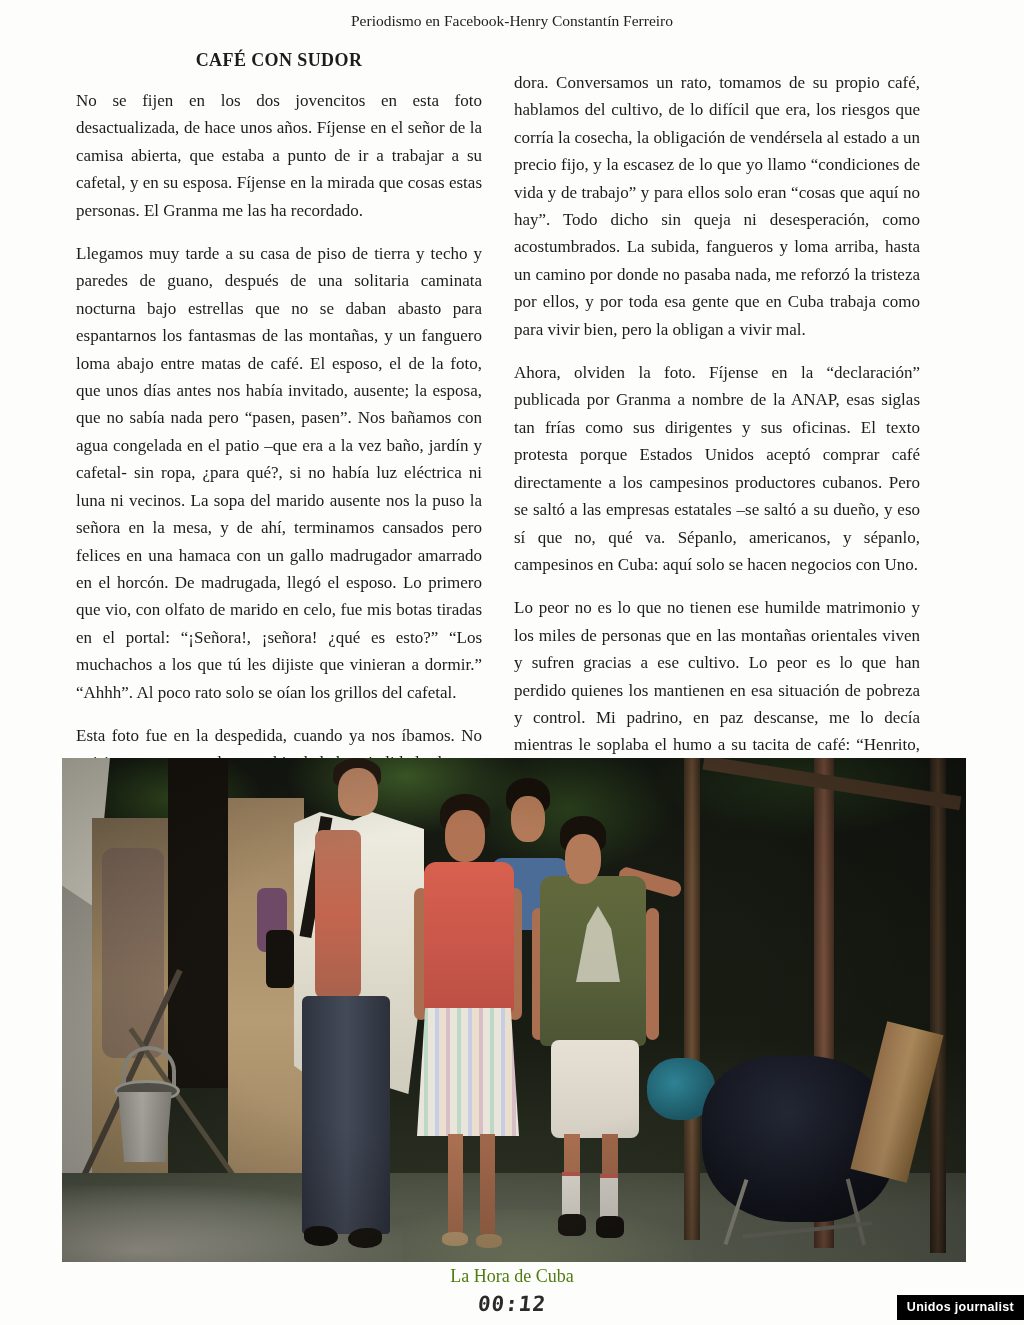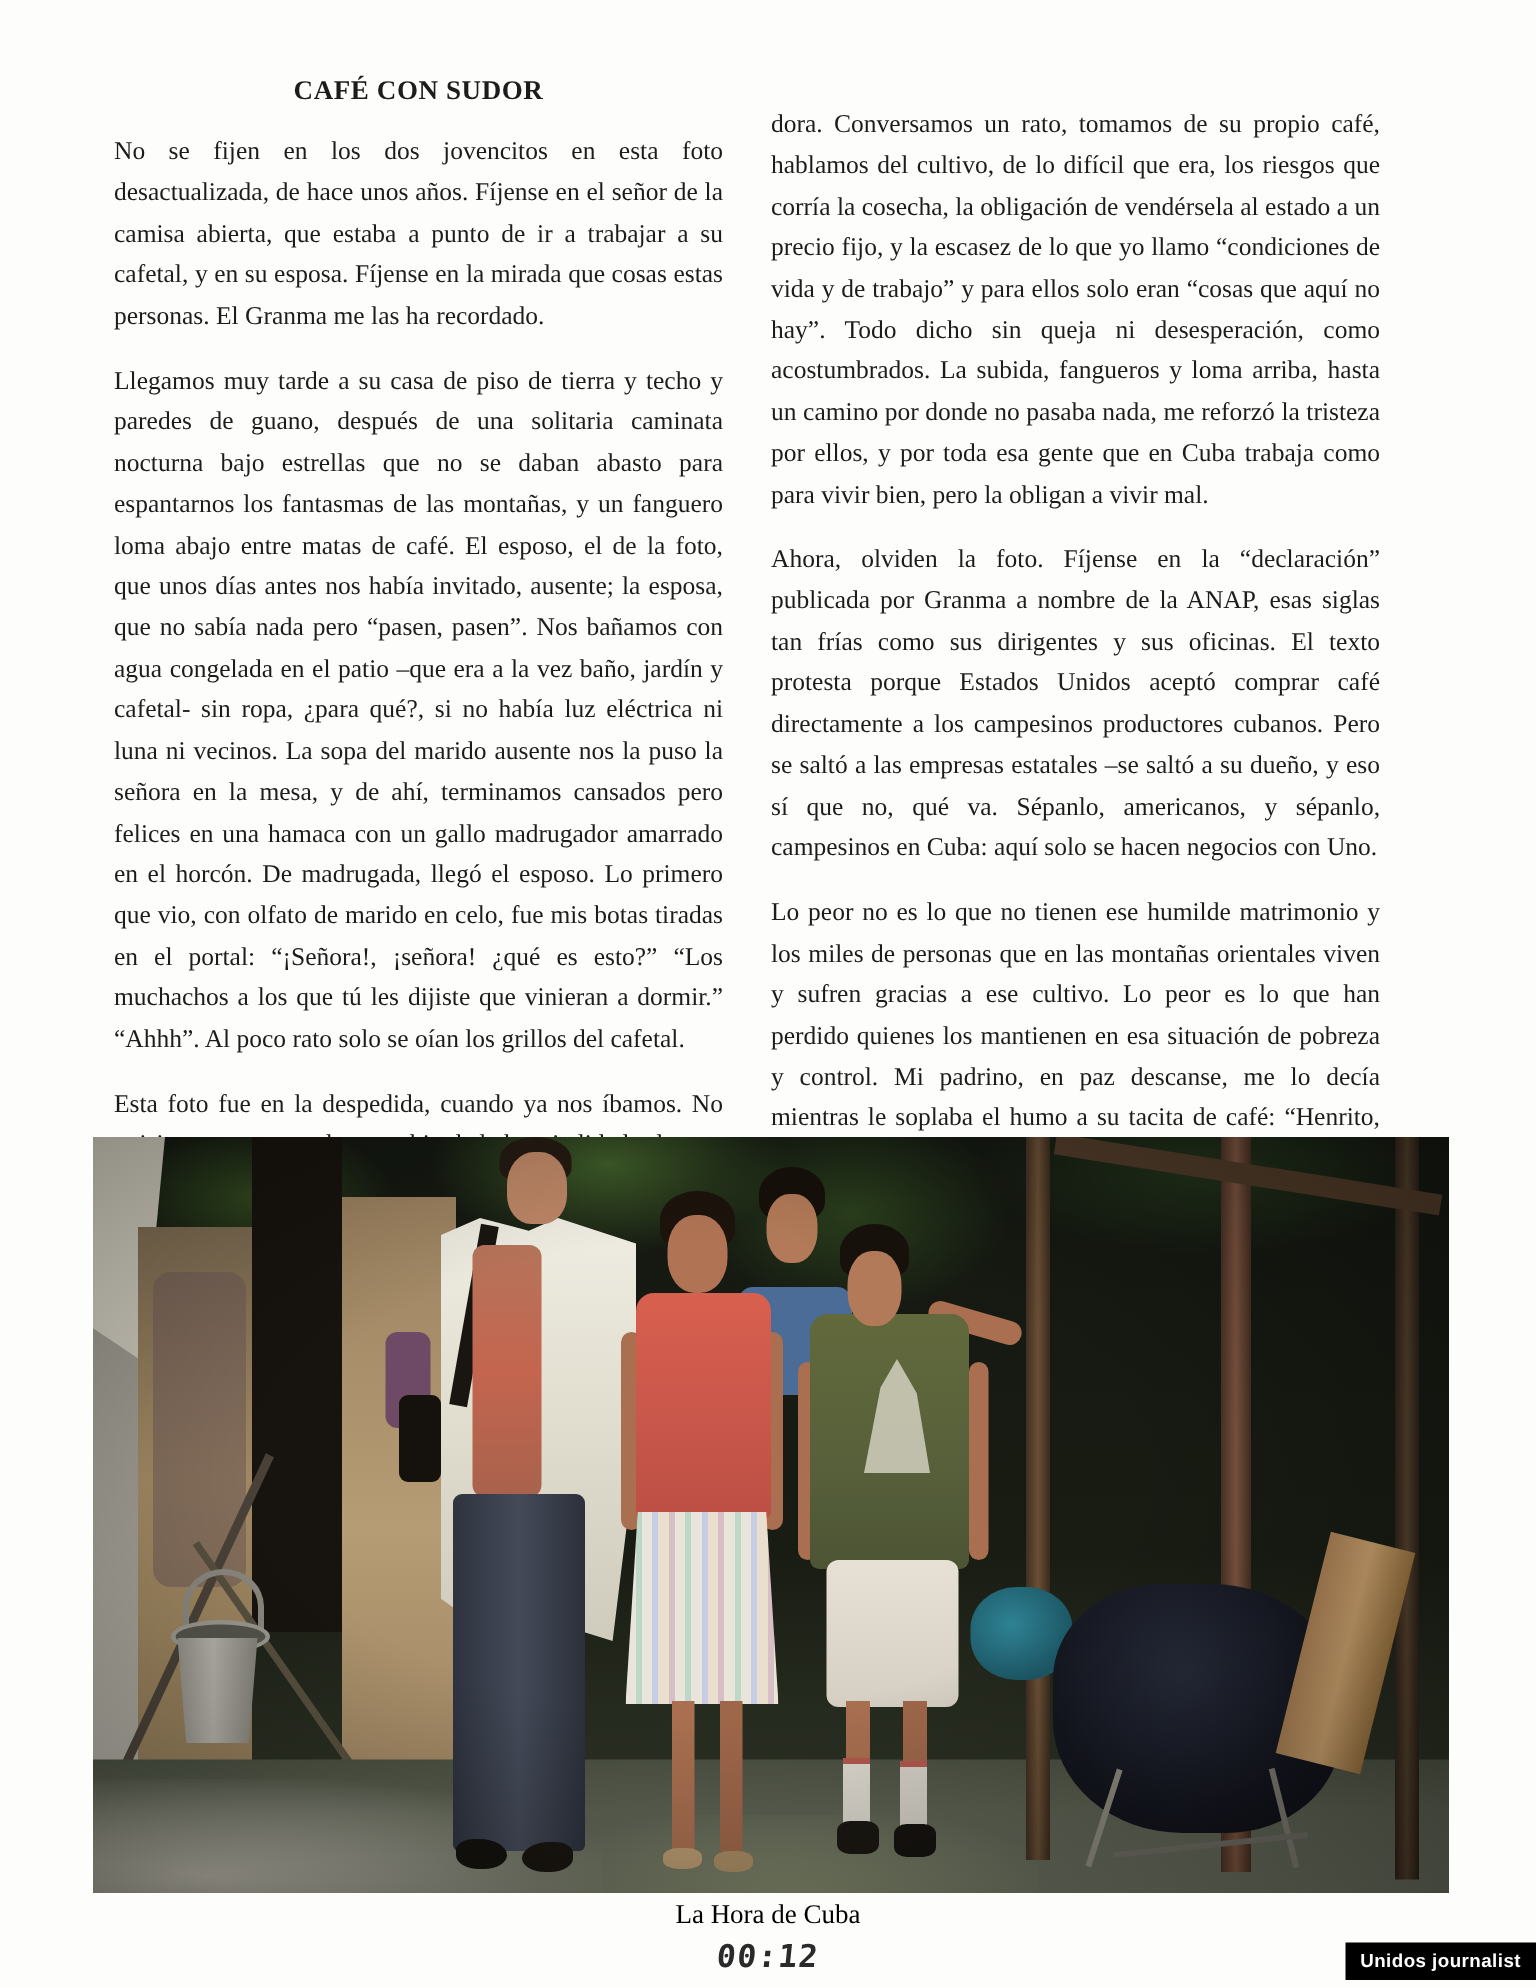--- a/index.html
+++ b/index.html
@@ -106,39 +106,40 @@
   .b-leg2{left:540px;top:376px;width:16px;height:44px;background:#9f674a;}
   .b-sock1{left:500px;top:414px;width:18px;height:48px;background:#ddd9cf;border-top:4px solid #b4584e;}
   .b-sock2{left:538px;top:416px;width:18px;height:46px;background:#d5d1c7;border-top:4px solid #b4584e;}
   .b-boot1{left:496px;top:456px;width:28px;height:22px;background:#1b1813;border-radius:30%;}
   .b-boot2{left:534px;top:458px;width:28px;height:22px;background:#16130f;border-radius:30%;}
   .ph-vignette{left:0;top:0;width:904px;height:504px;
     background:radial-gradient(ellipse at 45% 45%, rgba(0,0,0,0) 40%, rgba(0,0,0,.38) 100%);}
   
   .caption{
     position:absolute;top:1266px;left:0;width:100%;text-align:center;
-    font-size:18px;color:#000000;
+    font-size:18px;color:#4d7c0f;
   }
   .counter{
     position:absolute;top:1292px;left:0;width:100%;text-align:center;
     font-family:"DejaVu Sans Mono",monospace;font-size:21px;font-weight:bold;
     color:#2a2a2a;letter-spacing:1px;transform:skewX(-6deg);
   }
   .watermark{
     position:absolute;top:1295px;right:0;
     background:#000000;color:#ffffff;
     font-family:"Liberation Sans","DejaVu Sans",sans-serif;
     font-size:12.5px;font-weight:bold;padding:5px 10px 6px 10px;letter-spacing:.3px;
   }
 </style>
 </head>
 <body>
 
 <div class="page">
 
+  <div class="header">Periodismo en Facebook-Henry Constantín Ferreiro</div>
 
   <div class="columns">
     <div class="col col-left">
       <h1 class="title">CAFÉ CON SUDOR</h1>
       <p>No se fijen en los dos jovencitos en esta foto desactualizada, de hace unos años. Fíjense en el señor de la camisa abierta, que estaba a punto de ir a trabajar a su cafetal, y en su esposa. Fíjense en la mirada que cosas estas personas. El Granma me las ha recordado.</p>
       <p>Llegamos muy tarde a su casa de piso de tierra y techo y paredes de guano, después de una solitaria caminata nocturna bajo estrellas que no se daban abasto para espantarnos los fantasmas de las montañas, y un fanguero loma abajo entre matas de café. El esposo, el de la foto, que unos días antes nos había invitado, ausente; la esposa, que no sabía nada pero “pasen, pasen”. Nos bañamos con agua congelada en el patio –que era a la vez baño, jardín y cafetal- sin ropa, ¿para qué?, si no había luz eléctrica ni luna ni vecinos. La sopa del marido ausente nos la puso la señora en la mesa, y de ahí, terminamos cansados pero felices en una hamaca con un gallo madrugador amarrado en el horcón. De madrugada, llegó el esposo. Lo primero que vio, con olfato de marido en celo, fue mis botas tiradas en el portal: “¡Señora!, ¡señora! ¿qué es esto?” “Los muchachos a los que tú les dijiste que vinieran a dormir.” “Ahhh”. Al poco rato solo se oían los grillos del cafetal.</p>
       <p>Esta foto fue en la despedida, cuando ya nos íbamos. No quisieron aceptar nada a cambio de la hospitalidad salva-</p>
     </div>
     <div class="col col-right">
       <p>dora. Conversamos un rato, tomamos de su propio café, hablamos del cultivo, de lo difícil que era, los riesgos que corría la cosecha, la obligación de vendérsela al estado a un precio fijo, y la escasez de lo que yo llamo “condiciones de vida y de trabajo” y para ellos solo eran “cosas que aquí no hay”. Todo dicho sin queja ni desesperación, como acostumbrados. La subida, fangueros y loma arriba, hasta un camino por donde no pasaba nada, me reforzó la tristeza por ellos, y por toda esa gente que en Cuba trabaja como para vivir bien, pero la obligan a vivir mal.</p>

